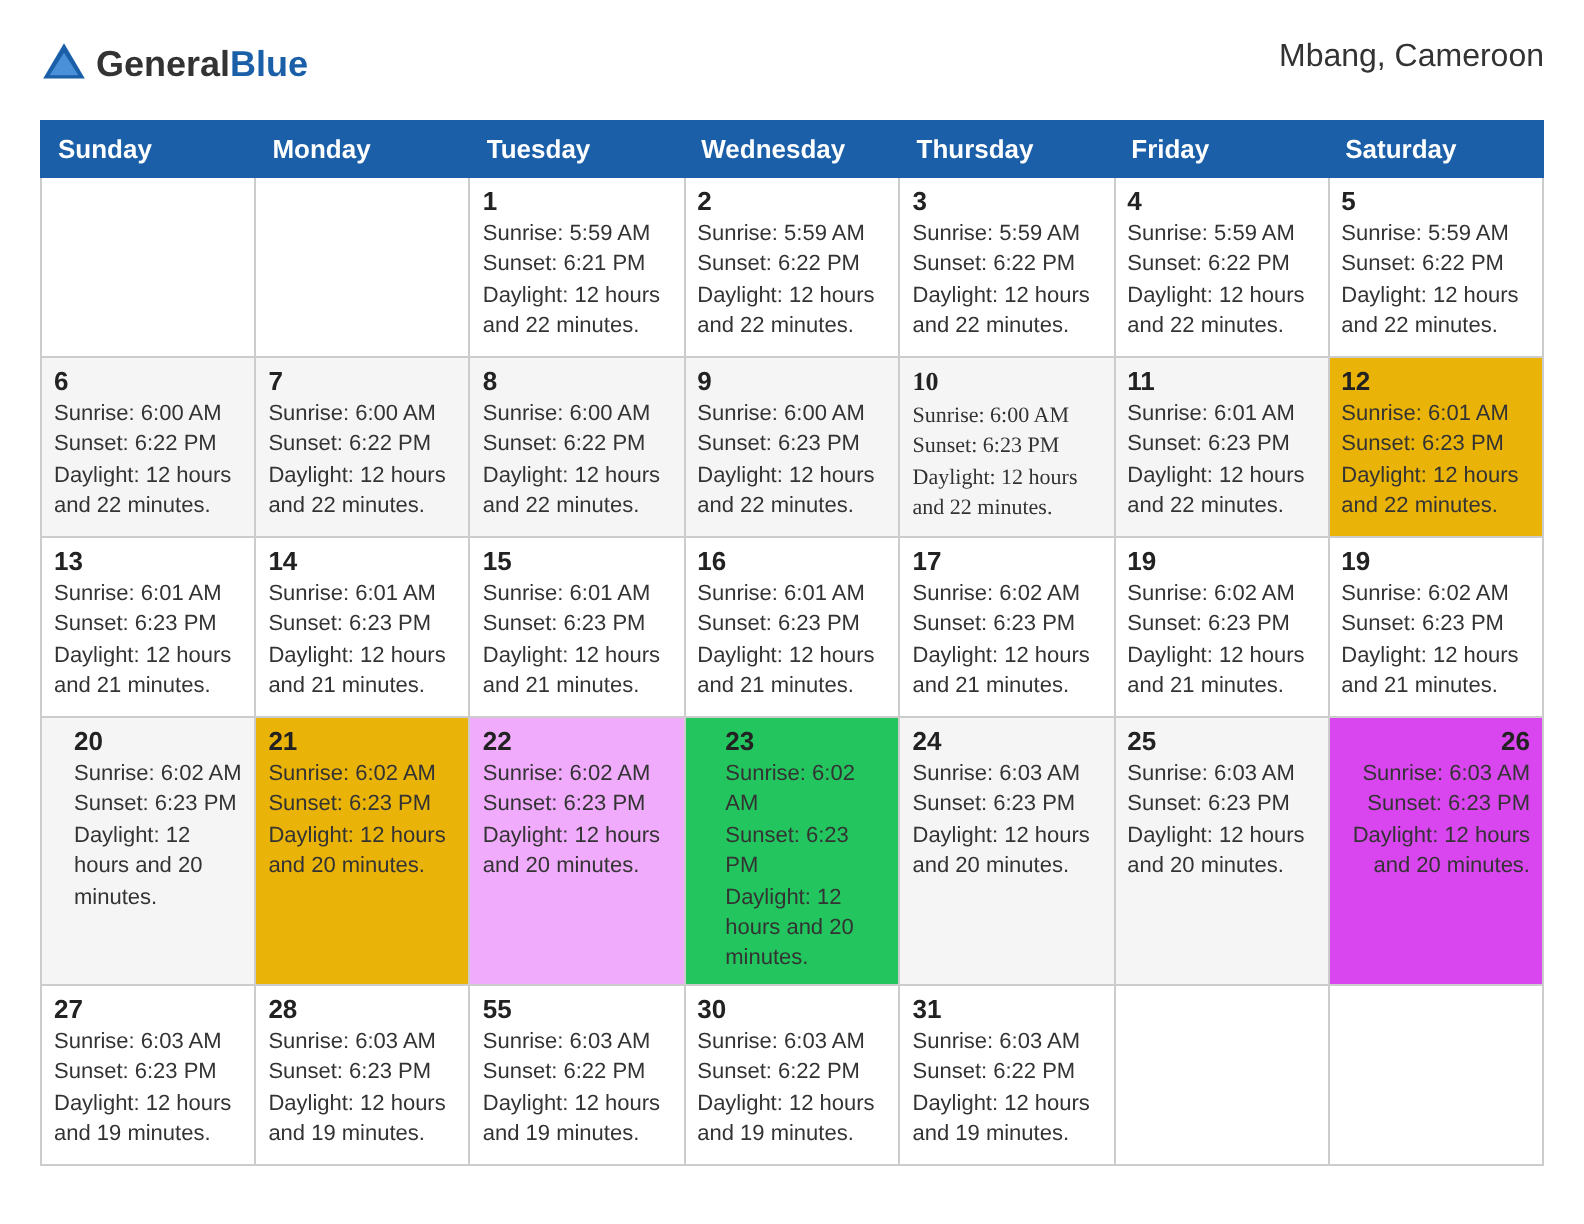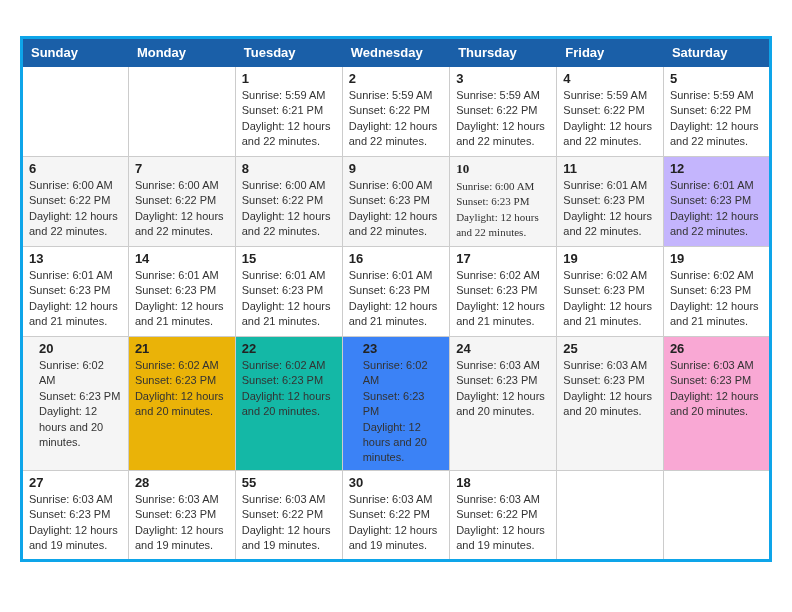--- a/index.html
+++ b/index.html
@@ -33,21 +33,21 @@
       font-weight: bold;
       color: #1a1a1a;
     }
     .location {
       font-size: 16px;
       color: #333;
     }
     .calendar {
       width: 100%;
       border-collapse: collapse;
-      border: 3px solid #0ea5e9;
+      border: 1px solid #0ea5e9;
     }
     .calendar th {
       background-color: #1a5fa8;
       color: #fff;
       font-size: 13px;
       font-weight: bold;
       text-align: left;
       padding: 6px 8px;
       border: 1px solid #1a5fa8;
     }
@@ -74,21 +74,31 @@
       line-height: 1.4;
     }
     .empty-cell {
       background: #fff !important;
     }
   </style>
 </head>
 <body>
 
 <div class="header">
+  <div class="logo">
+    <svg class="logo-icon" viewBox="0 0 30 30" xmlns="http://www.w3.org/2000/svg">
+      <polygon points="15,2 28,24 2,24" fill="#1a5fa8"></polygon>
+      <polygon points="15,8 24,22 6,22" fill="#4a90d9"></polygon>
+    </svg>
+    <div>
+      <span style="font-size:18px;font-weight:bold;color:#333;">General</span><span style="font-size:18px;font-weight:bold;color:#1a5fa8;">Blue</span>
+    </div>
+  </div>
   <div class="title-block">
+    <div class="location">Mbang, Cameroon</div>
   </div>
 </div>
 
 <table class="calendar">
   <thead>
     <tr>
     <th>Sunday</th>
         <th>Monday</th>
         <th>Tuesday</th>
         <th>Wednesday</th>
@@ -162,21 +172,21 @@
           <div class="day-info" style="white-space: pre-line;">Sunrise: 6:00 AM
 Sunset: 6:23 PM
 Daylight: 12 hours and 22 minutes.</div>
         </td>
         <td style="background: rgb(245, 245, 245);">
           <div class="day-number">11</div>
           <div class="day-info" style="white-space: pre-line;">Sunrise: 6:01 AM
 Sunset: 6:23 PM
 Daylight: 12 hours and 22 minutes.</div>
         </td>
-        <td style="background: #c4b5fd;">
+        <td style="background: #eab308;">
           <div class="day-number">12</div>
           <div class="day-info" style="white-space: pre-line;">Sunrise: 6:01 AM
 Sunset: 6:23 PM
 Daylight: 12 hours and 22 minutes.</div>
         </td>
       </tr>
       <tr>
         <td>
           <div class="day-number">13</div>
           <div class="day-info" style="white-space: pre-line;">Sunrise: 6:01 AM
@@ -226,45 +236,45 @@
           <div class="day-info" style="white-space: pre-line;">Sunrise: 6:02 AM
 Sunset: 6:23 PM
 Daylight: 12 hours and 20 minutes.</div>
         </td>
         <td style="background: #eab308;">
           <div class="day-number">21</div>
           <div class="day-info" style="white-space: pre-line;">Sunrise: 6:02 AM
 Sunset: 6:23 PM
 Daylight: 12 hours and 20 minutes.</div>
         </td>
-        <td style="background: #14b8a6;">
+        <td style="background: #f0abfc;">
           <div class="day-number">22</div>
           <div class="day-info" style="white-space: pre-line;">Sunrise: 6:02 AM
 Sunset: 6:23 PM
 Daylight: 12 hours and 20 minutes.</div>
         </td>
-        <td style="background: #3b82f6; padding-left: 20px;">
+        <td style="background: #22c55e; padding-left: 20px;">
           <div class="day-number">23</div>
           <div class="day-info" style="white-space: pre-line;">Sunrise: 6:02 AM
 Sunset: 6:23 PM
 Daylight: 12 hours and 20 minutes.</div>
         </td>
         <td style="background: rgb(245, 245, 245);">
           <div class="day-number">24</div>
           <div class="day-info" style="white-space: pre-line;">Sunrise: 6:03 AM
 Sunset: 6:23 PM
 Daylight: 12 hours and 20 minutes.</div>
         </td>
         <td style="background: rgb(245, 245, 245); margin-left: 13px;">
           <div class="day-number">25</div>
           <div class="day-info" style="white-space: pre-line;">Sunrise: 6:03 AM
 Sunset: 6:23 PM
 Daylight: 12 hours and 20 minutes.</div>
         </td>
-        <td style="background: #f9a8d4;">
+        <td style="background: #d946ef; text-align: right;">
           <div class="day-number">26</div>
           <div class="day-info" style="white-space: pre-line;">Sunrise: 6:03 AM
 Sunset: 6:23 PM
 Daylight: 12 hours and 20 minutes.</div>
         </td>
       </tr>
       <tr>
         <td>
           <div class="day-number">27</div>
           <div class="day-info" style="white-space: pre-line;">Sunrise: 6:03 AM
@@ -283,21 +293,21 @@
 Sunset: 6:22 PM
 Daylight: 12 hours and 19 minutes.</div>
         </td>
         <td>
           <div class="day-number">30</div>
           <div class="day-info" style="white-space: pre-line;">Sunrise: 6:03 AM
 Sunset: 6:22 PM
 Daylight: 12 hours and 19 minutes.</div>
         </td>
         <td>
-          <div class="day-number">18</div>
+          <div class="day-number">31</div>
           <div class="day-info" style="white-space: pre-line;">Sunrise: 6:03 AM
 Sunset: 6:22 PM
 Daylight: 12 hours and 19 minutes.</div>
         </td>
         <td class="empty-cell"></td>
         <td class="empty-cell"></td>
       </tr>
     </tbody>
 </table>
 

